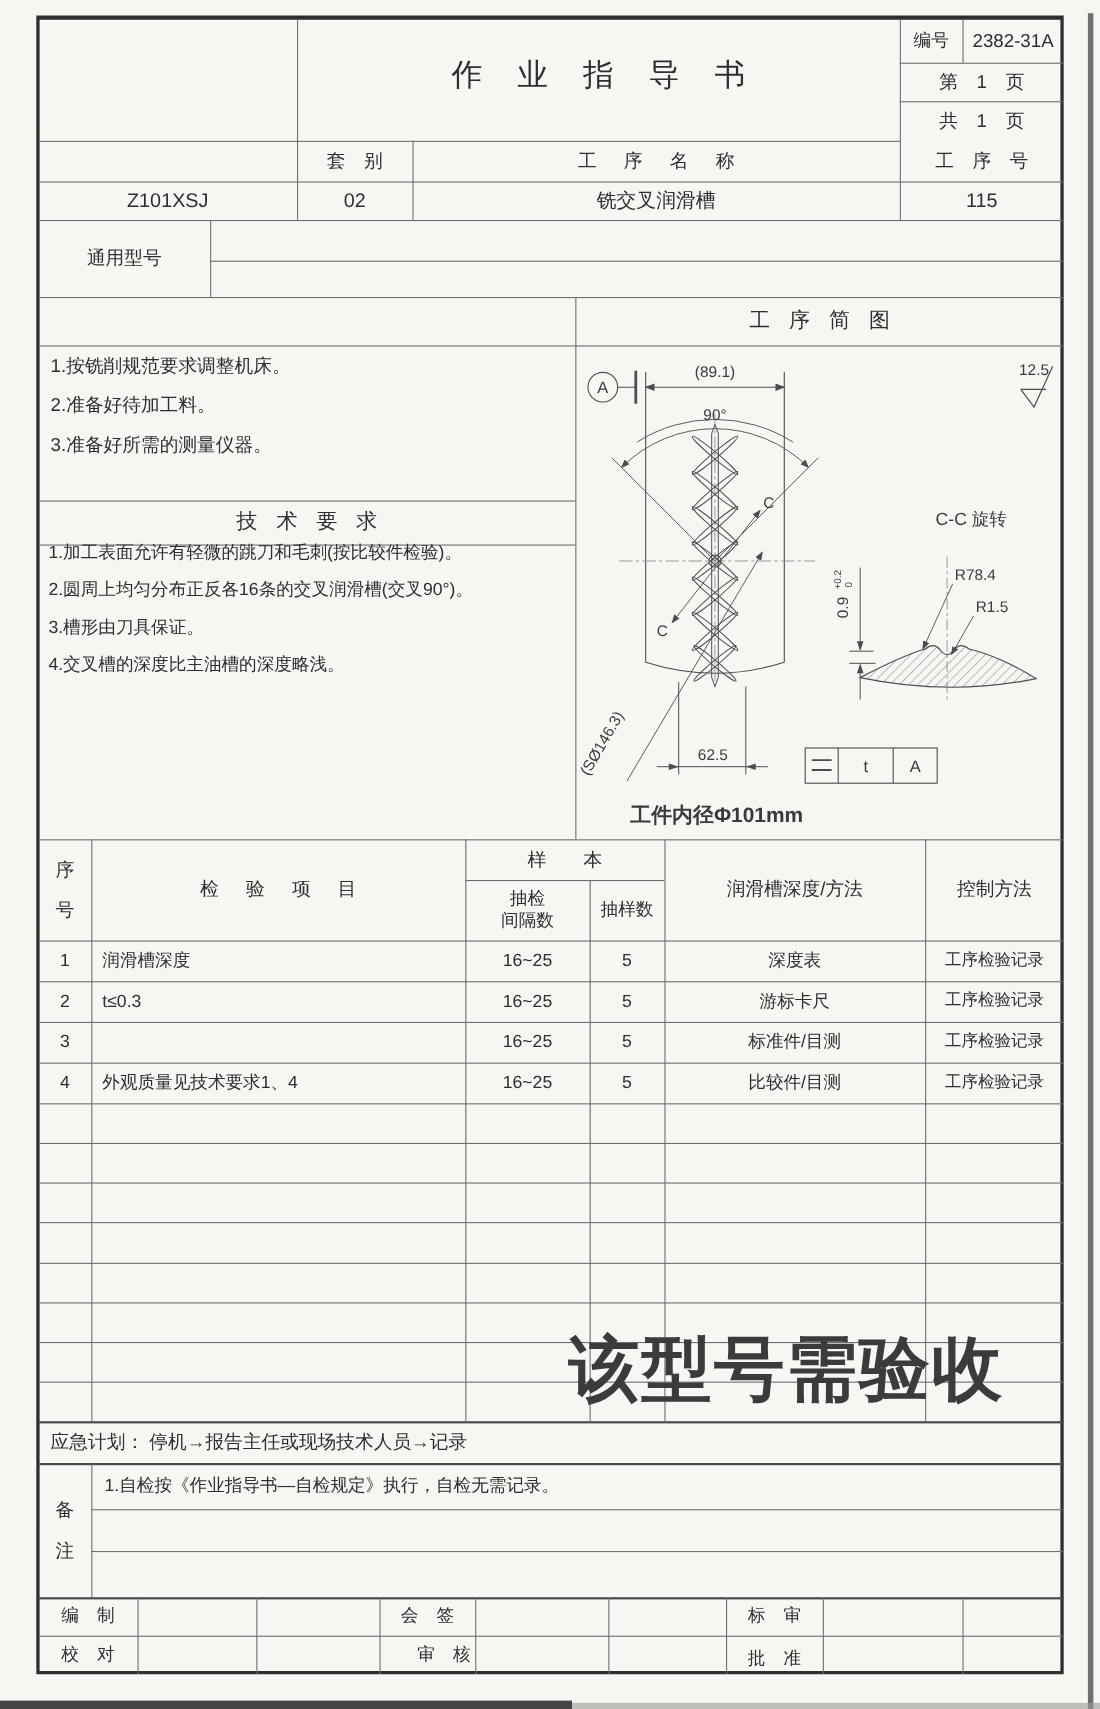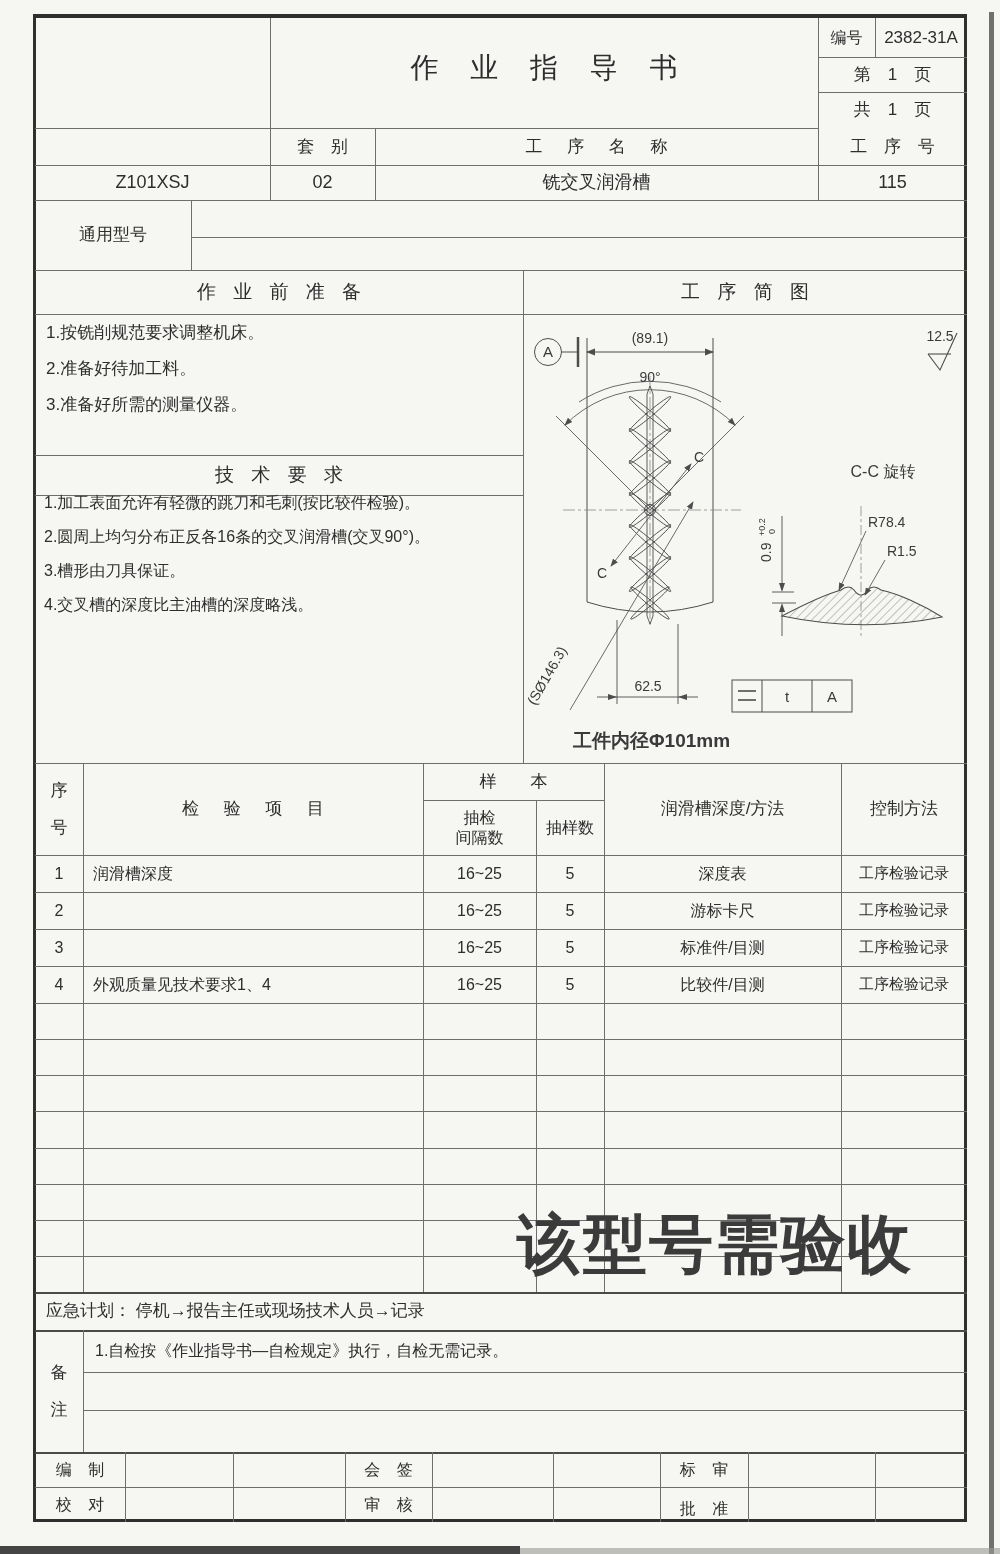--- a/index.html
+++ b/index.html
@@ -86,21 +86,20 @@
 
   <div class="bx sp6" style="left:270px;top:128px;width:105px;height:37px;font-size:17px">套 别</div>
   <div class="bx sp10" style="left:375px;top:128px;width:443px;height:37px;font-size:17px">工 序 名 称</div>
   <div class="bx sp6" style="left:818px;top:128px;width:149px;height:37px;font-size:17px">工 序 号</div>
   <div class="bx" style="left:35px;top:165px;width:235px;height:35px;font-size:18px">Z101XSJ</div>
   <div class="bx" style="left:270px;top:165px;width:105px;height:35px;font-size:18px">02</div>
   <div class="bx" style="left:375px;top:165px;width:443px;height:35px;font-size:18px">铣交叉润滑槽</div>
   <div class="bx" style="left:818px;top:165px;width:149px;height:35px;font-size:18px">115</div>
   <div class="bx" style="left:35px;top:200px;width:156px;height:70px;font-size:17px">通用型号</div>
 
-  <div class="bx sp6" style="left:35px;top:270px;width:488px;height:44px;font-size:19px">作 业 前 准 备</div>
   <div class="bx sp6" style="left:523px;top:270px;width:444px;height:44px;font-size:19px">工 序 简 图</div>
 
   <div class="lx" style="left:46px;top:316px;width:470px;height:34px;font-size:17px">1.按铣削规范要求调整机床。</div>
   <div class="lx" style="left:46px;top:352px;width:470px;height:34px;font-size:17px">2.准备好待加工料。</div>
   <div class="lx" style="left:46px;top:388px;width:470px;height:34px;font-size:17px">3.准备好所需的测量仪器。</div>
 
   <div class="bx sp6" style="left:35px;top:455px;width:488px;height:40px;font-size:19px">技 术 要 求</div>
   <div class="lx" style="left:44px;top:487px;width:476px;height:32px;font-size:16px">1.加工表面允许有轻微的跳刀和毛刺(按比较件检验)。</div>
   <div class="lx" style="left:44px;top:521px;width:476px;height:32px;font-size:16px">2.圆周上均匀分布正反各16条的交叉润滑槽(交叉90°)。</div>
   <div class="lx" style="left:44px;top:555px;width:476px;height:32px;font-size:16px">3.槽形由刀具保证。</div>
@@ -245,20 +244,21 @@
   <div class="bx" style="left:841px;top:763px;width:126px;height:92px;font-size:17px">控制方法</div>
 
   <div class="bx" style="left:35px;top:855px;width:48px;height:37px;font-size:16px">1</div>
   <div class="lx" style="left:93px;top:855px;width:325px;height:37px;font-size:16px">润滑槽深度</div>
   <div class="bx" style="left:423px;top:855px;width:113px;height:37px;font-size:16px">16~25</div>
   <div class="bx" style="left:536px;top:855px;width:68px;height:37px;font-size:16px">5</div>
   <div class="bx" style="left:604px;top:855px;width:237px;height:37px;font-size:16px">深度表</div>
   <div class="bx" style="left:841px;top:855px;width:126px;height:37px;font-size:15px">工序检验记录</div>
 
   <div class="bx" style="left:35px;top:892px;width:48px;height:37px;font-size:16px">2</div>
+  <div class="lx" style="left:93px;top:892px;width:325px;height:37px;font-size:16px">t≤0.3</div>
   <div class="bx" style="left:423px;top:892px;width:113px;height:37px;font-size:16px">16~25</div>
   <div class="bx" style="left:536px;top:892px;width:68px;height:37px;font-size:16px">5</div>
   <div class="bx" style="left:604px;top:892px;width:237px;height:37px;font-size:16px">游标卡尺</div>
   <div class="bx" style="left:841px;top:892px;width:126px;height:37px;font-size:15px">工序检验记录</div>
 
   <div class="bx" style="left:35px;top:929px;width:48px;height:37px;font-size:16px">3</div>
   <div class="bx" style="left:423px;top:929px;width:113px;height:37px;font-size:16px">16~25</div>
   <div class="bx" style="left:536px;top:929px;width:68px;height:37px;font-size:16px">5</div>
   <div class="bx" style="left:604px;top:929px;width:237px;height:37px;font-size:16px">标准件/目测</div>
   <div class="bx" style="left:841px;top:929px;width:126px;height:37px;font-size:15px">工序检验记录</div>
@@ -277,20 +277,20 @@
   <div class="bx col" style="left:35px;top:1330px;width:48px;height:122px;font-size:17px;gap:16px">
     <span>备</span>
     <span>注</span>
   </div>
   <div class="lx" style="left:95px;top:1332px;width:860px;height:38px;font-size:16px">1.自检按《作业指导书—自检规定》执行，自检无需记录。</div>
 
   <div class="bx sp6" style="left:35px;top:1452px;width:90px;height:35px;font-size:16px">编 制</div>
   <div class="bx sp6" style="left:345px;top:1452px;width:87px;height:35px;font-size:16px">会 签</div>
   <div class="bx sp6" style="left:660px;top:1452px;width:88px;height:35px;font-size:16px">标 审</div>
   <div class="bx sp6" style="left:35px;top:1487px;width:90px;height:35px;font-size:16px">校 对</div>
-  <div class="bx sp6" style="left:345px;top:1487px;width:87px;height:35px;font-size:16px">审 核</div>
+  <div class="bx sp6" style="left:360px;top:1487px;width:87px;height:35px;font-size:16px">审 核</div>
   <div class="bx sp6" style="left:660px;top:1487px;width:88px;height:43px;font-size:16px">批 准</div>
 
   <div class="artifact" style="left:989px;top:12px;width:5px;height:1542px;background:#585858;opacity:.85"></div>
   <div class="artifact" style="left:0;top:1546px;width:520px;height:8px;background:#454545"></div>
   <div class="artifact" style="left:520px;top:1548px;width:480px;height:6px;background:#9a9a96;opacity:.6"></div>
 
 </div>
 
 </body></html>

